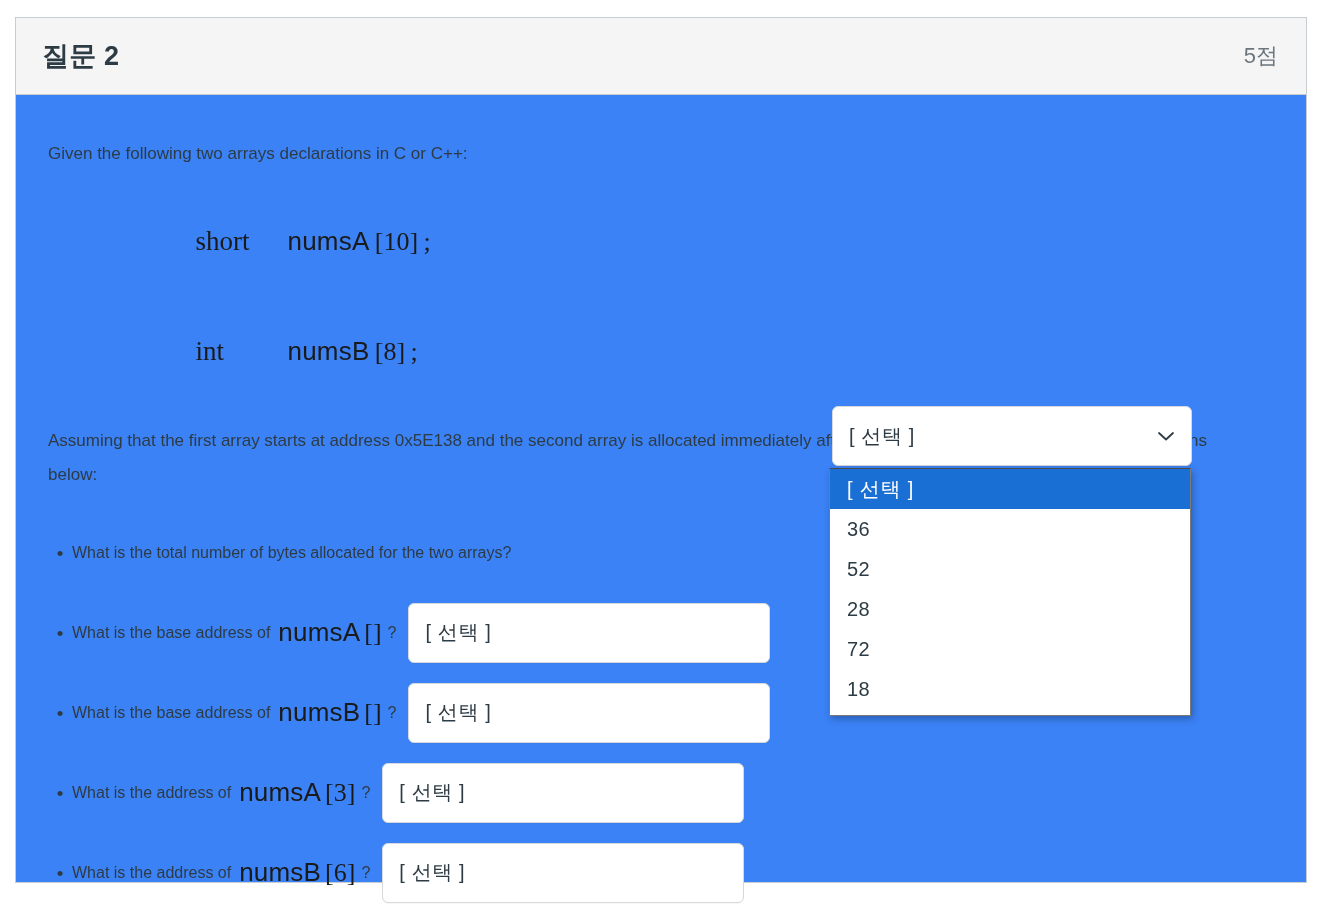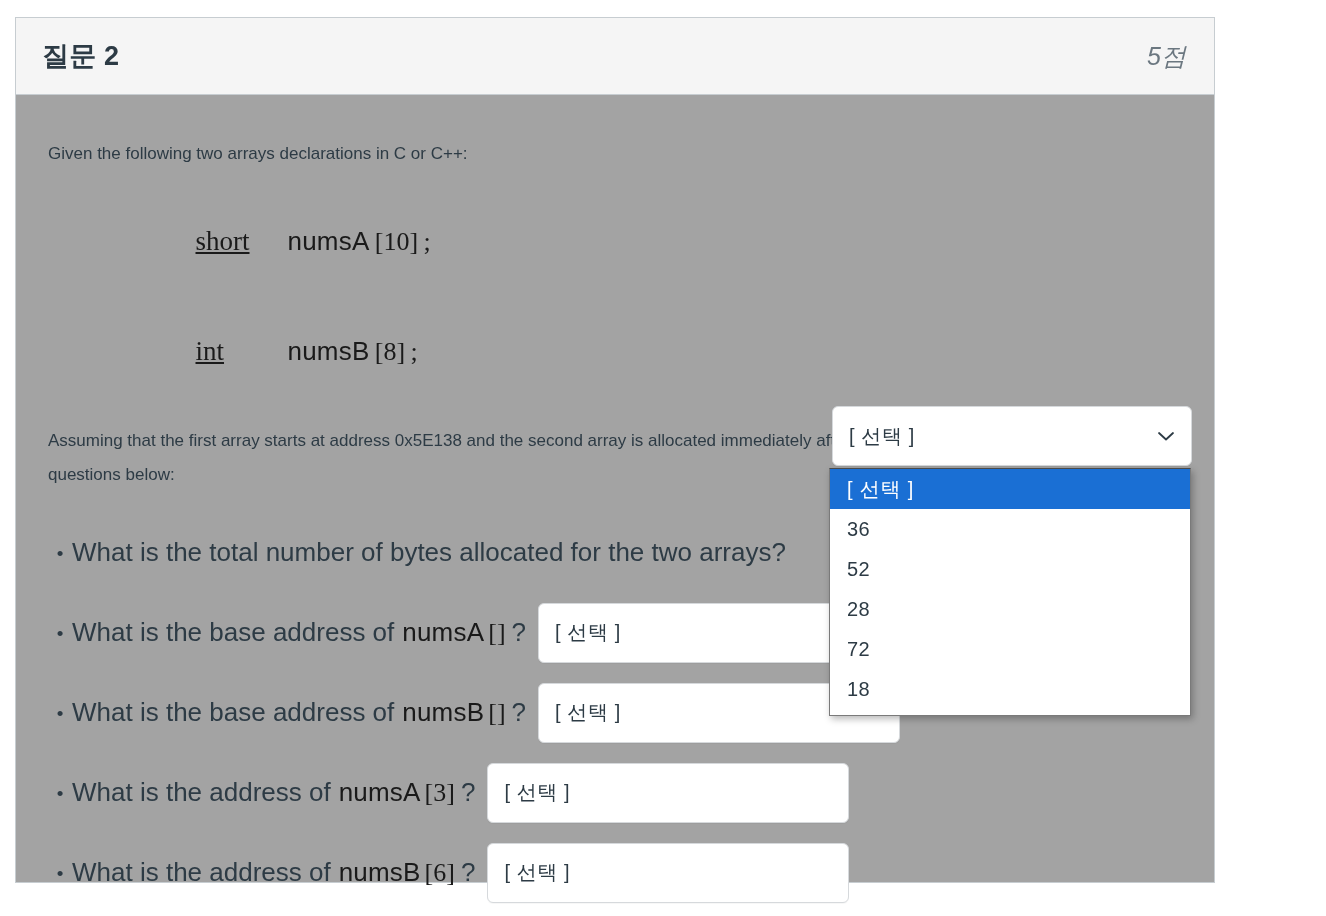--- a/index.html
+++ b/index.html
@@ -18,24 +18,24 @@
     height: 916px;
     overflow: hidden;
     background: #ffffff;
   }
 
   
   .q-card {
     position: absolute;
     left: 15px;
     top: 17px;
-    width: 1200px;
+    width: 1292px;
     height: 866px;
     border: 1px solid #c7cdd1;
-    background: #a3a3a3;
+    background: #3b82f6;
   }
 
   .q-header {
     position: relative;
     height: 77px;
     background: #f5f5f5;
     border-bottom: 1px solid #c7cdd1;
     display: flex;
     align-items: center;
     justify-content: space-between;
@@ -43,23 +43,22 @@
   }
 
   .q-title {
     font-size: 27px;
     font-weight: bold;
     color: #2d3b45;
     letter-spacing: .2px;
   }
 
   .q-points {
-    font-size: 25px;
+    font-size: 22px;
     color: #6b7780;
-    font-style: italic;
   }
 
   .q-body {
     position: relative;
     padding: 42px 30px 0 32px;
   }
 
   .q-text {
     font-size: 17px;
     line-height: 1.95;
@@ -70,21 +69,21 @@
 
   
   .decl-block {
     font-family: "Liberation Serif", serif;
     color: #1a1a1a;
     margin: 16px 0 18px 80px;
     line-height: 1.36;
     font-size: 27px;
   }
   .decl-row { white-space: pre; }
-  .decl-type { display: inline-block; width: 92px; text-decoration: underline; }
+  .decl-type { display: inline-block; width: 92px; }
 
   .mathvar {
     font-family: Liberation Sans, sans-serif;
     font-size: 26px;
     color: #1a1a1a;
     letter-spacing: .2px;
   }
   .mathidx {
     font-family: "Liberation Serif", serif;
     font-size: 26px;
@@ -110,21 +109,21 @@
     width: 24px;
     min-width: 24px;
     text-align: center;
     font-size: 19px;
     line-height: 1;
     color: #2d3b45;
     padding-top: 2px;
   }
 
   .bullet-label {
-    font-size: 26px;
+    font-size: 16px;
     color: #2d3b45;
     white-space: nowrap;
   }
 
   
   .select-box {
     position: relative;
     height: 60px;
     background: #ffffff;
     border: 1px solid #d6d9dc;

